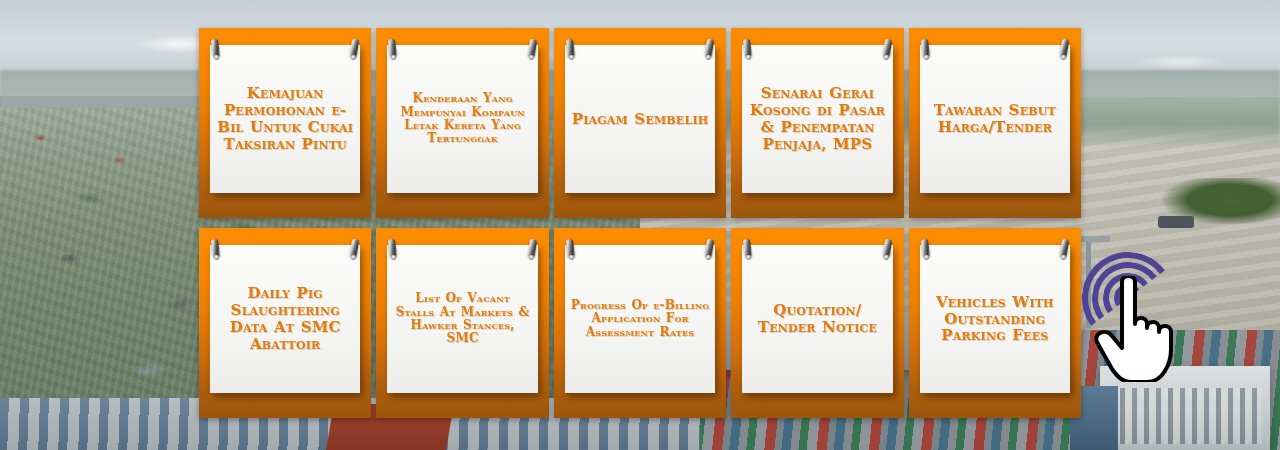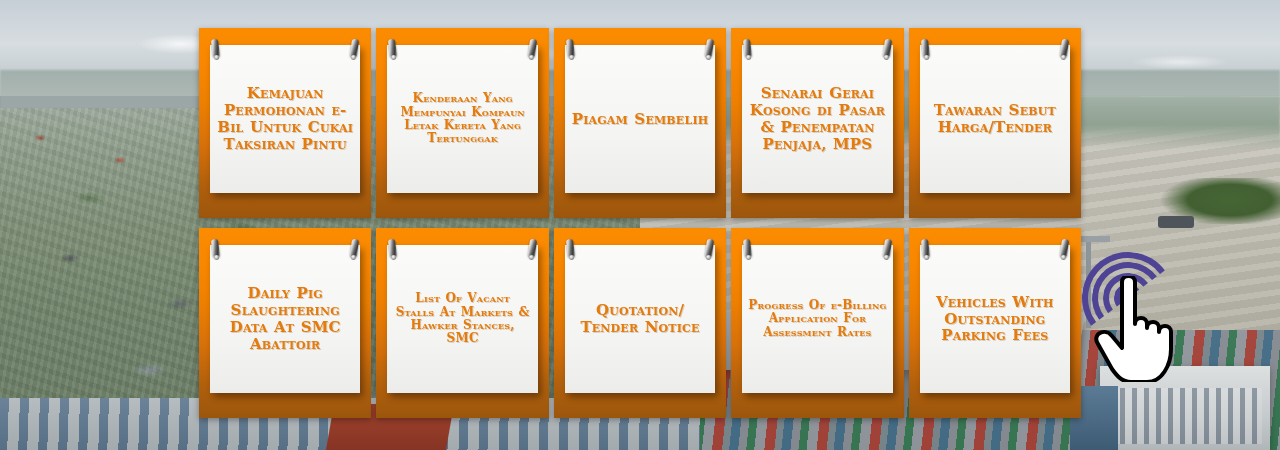--- a/index.html
+++ b/index.html
@@ -385,33 +385,33 @@
       </div>
 
       <div class="card small-title">
         <div class="sheet">
           <div class="clip left"></div>
           <div class="clip right"></div>
           <p class="card-title">List Of Vacant Stalls At Markets &amp; Hawker Stances, SMC</p>
         </div>
       </div>
 
+      <div class="card small-title">
+        <div class="sheet">
+          <div class="clip left"></div>
+          <div class="clip right"></div>
+          <p class="card-title">Progress Of e-Billing Application For Assessment Rates</p>
+        </div>
+      </div>
+
       <div class="card">
         <div class="sheet">
           <div class="clip left"></div>
           <div class="clip right"></div>
           <p class="card-title">Quotation/ Tender Notice</p>
-        </div>
-      </div>
-
-      <div class="card small-title">
-        <div class="sheet">
-          <div class="clip left"></div>
-          <div class="clip right"></div>
-          <p class="card-title">Progress Of e-Billing Application For Assessment Rates</p>
         </div>
       </div>
 
       <div class="card">
         <div class="sheet">
           <div class="clip left"></div>
           <div class="clip right"></div>
           <p class="card-title">Vehicles With Outstanding Parking Fees</p>
         </div>
       </div>

